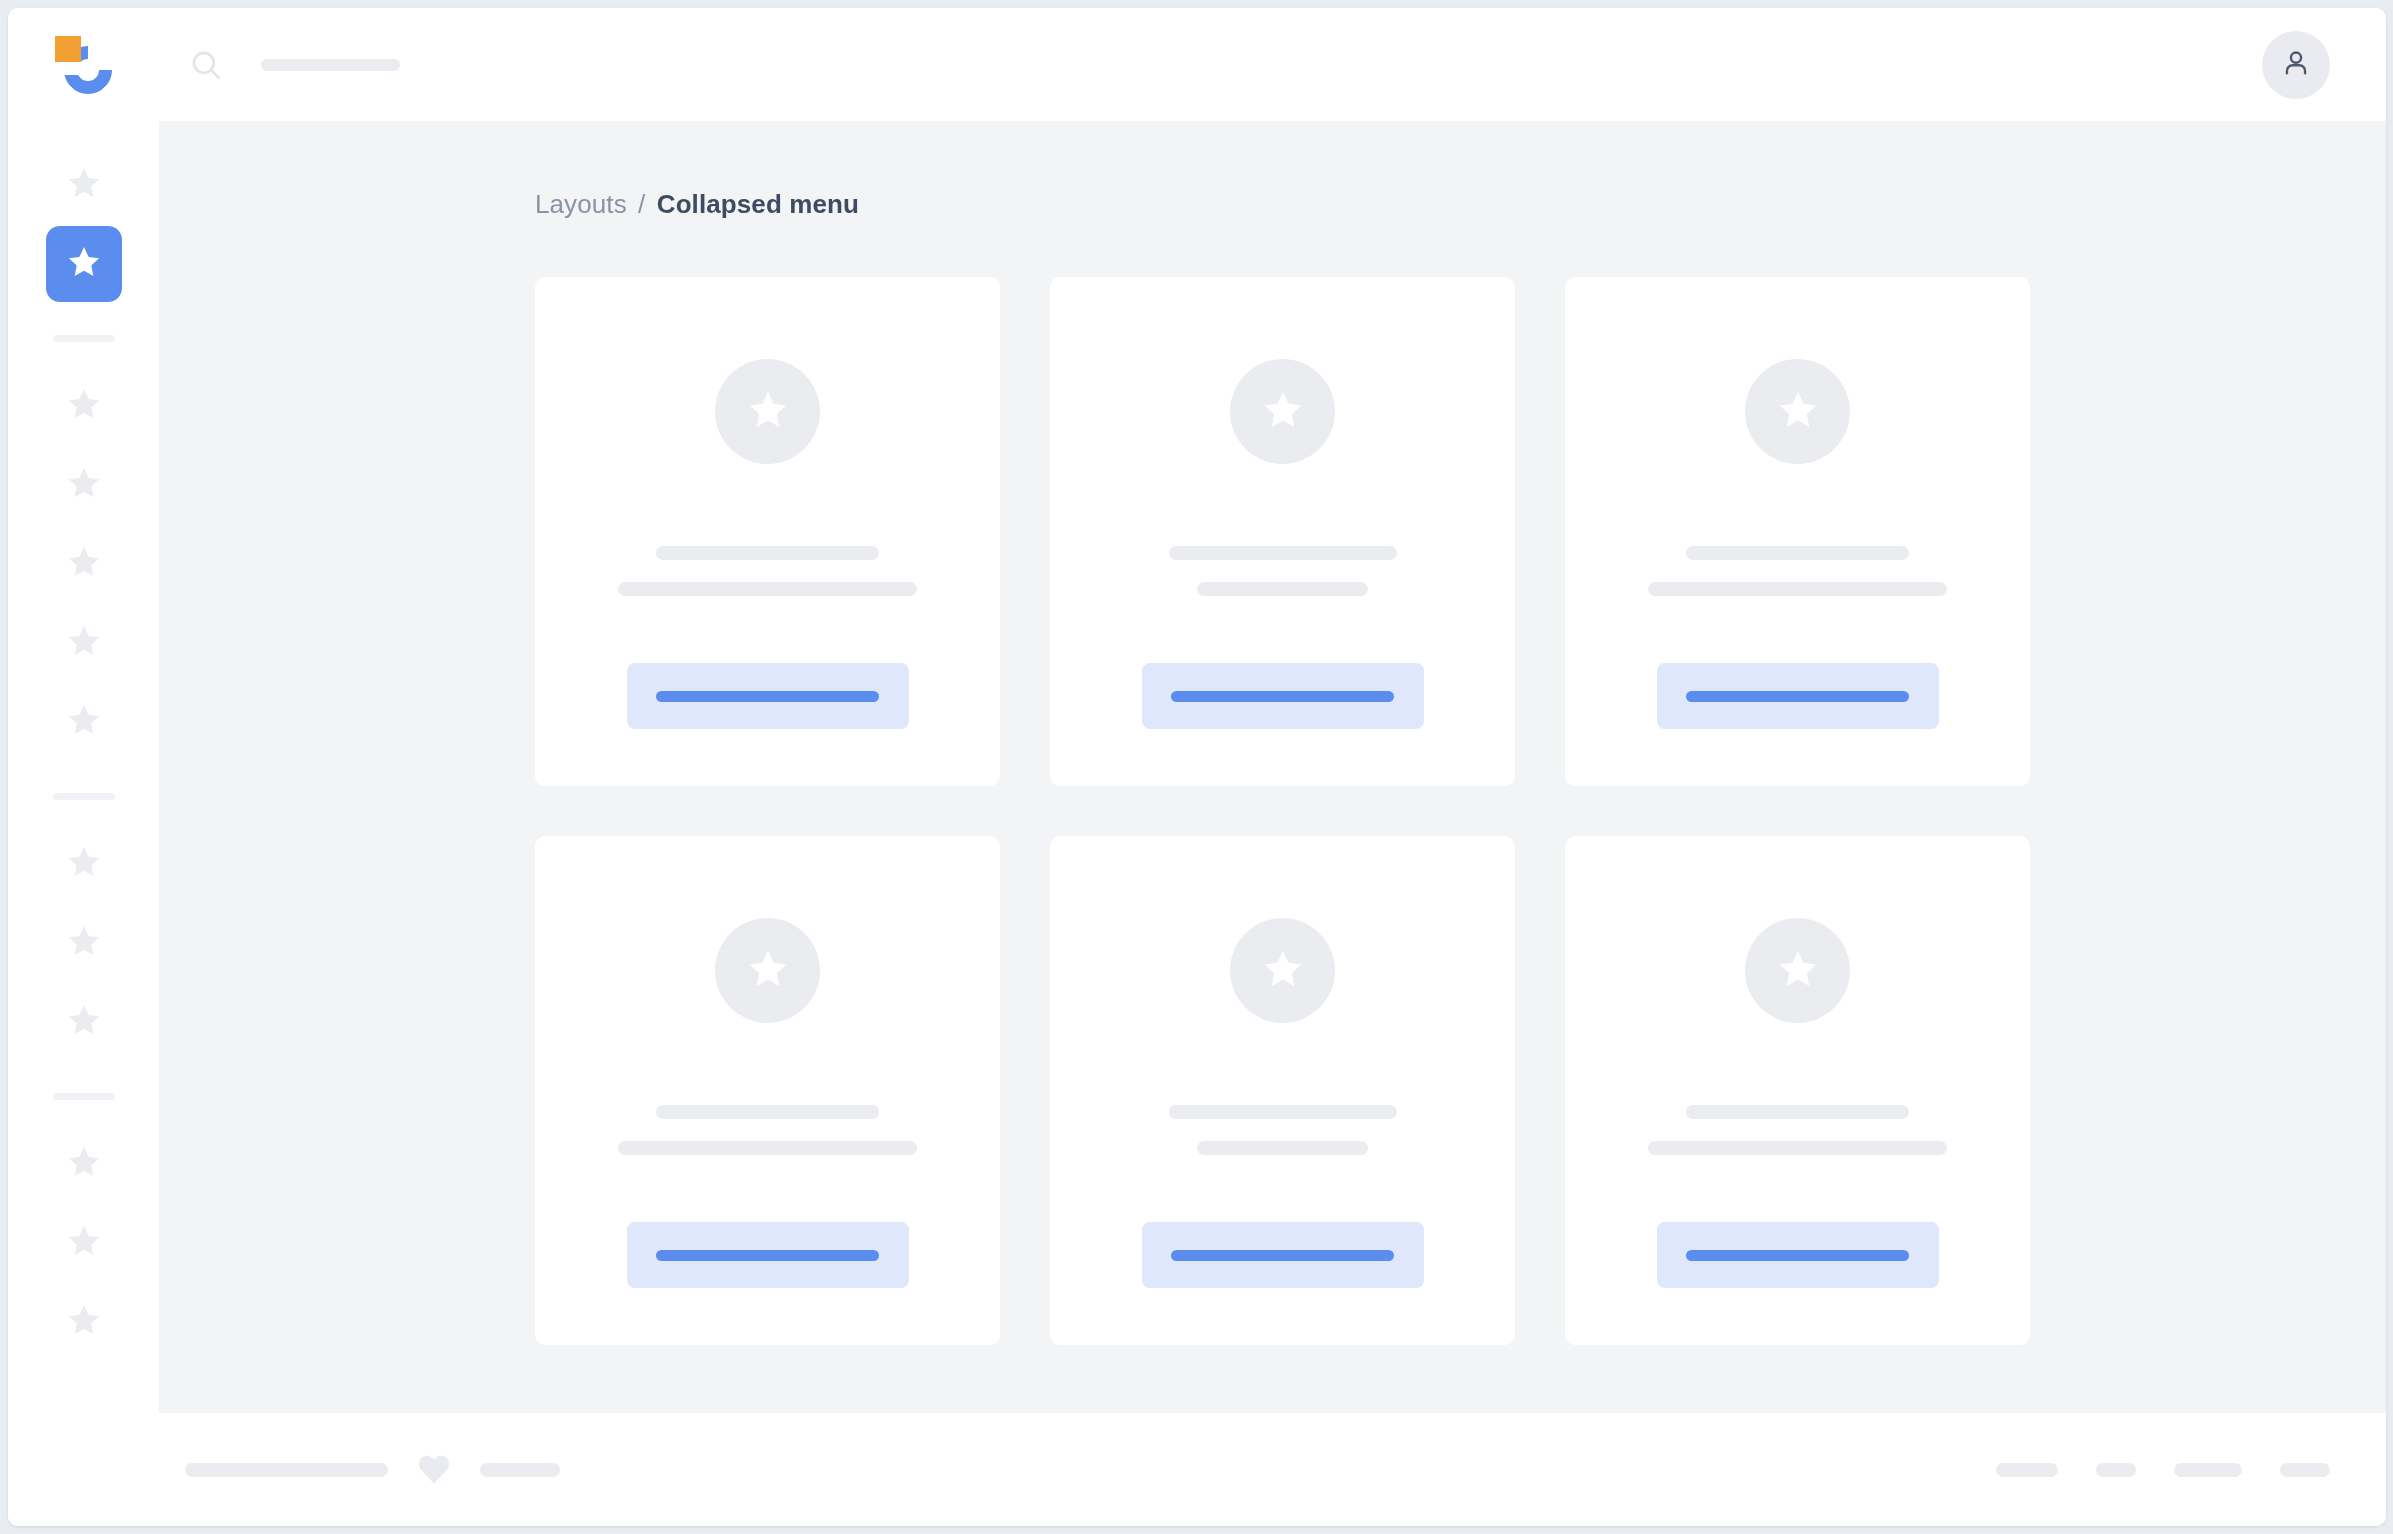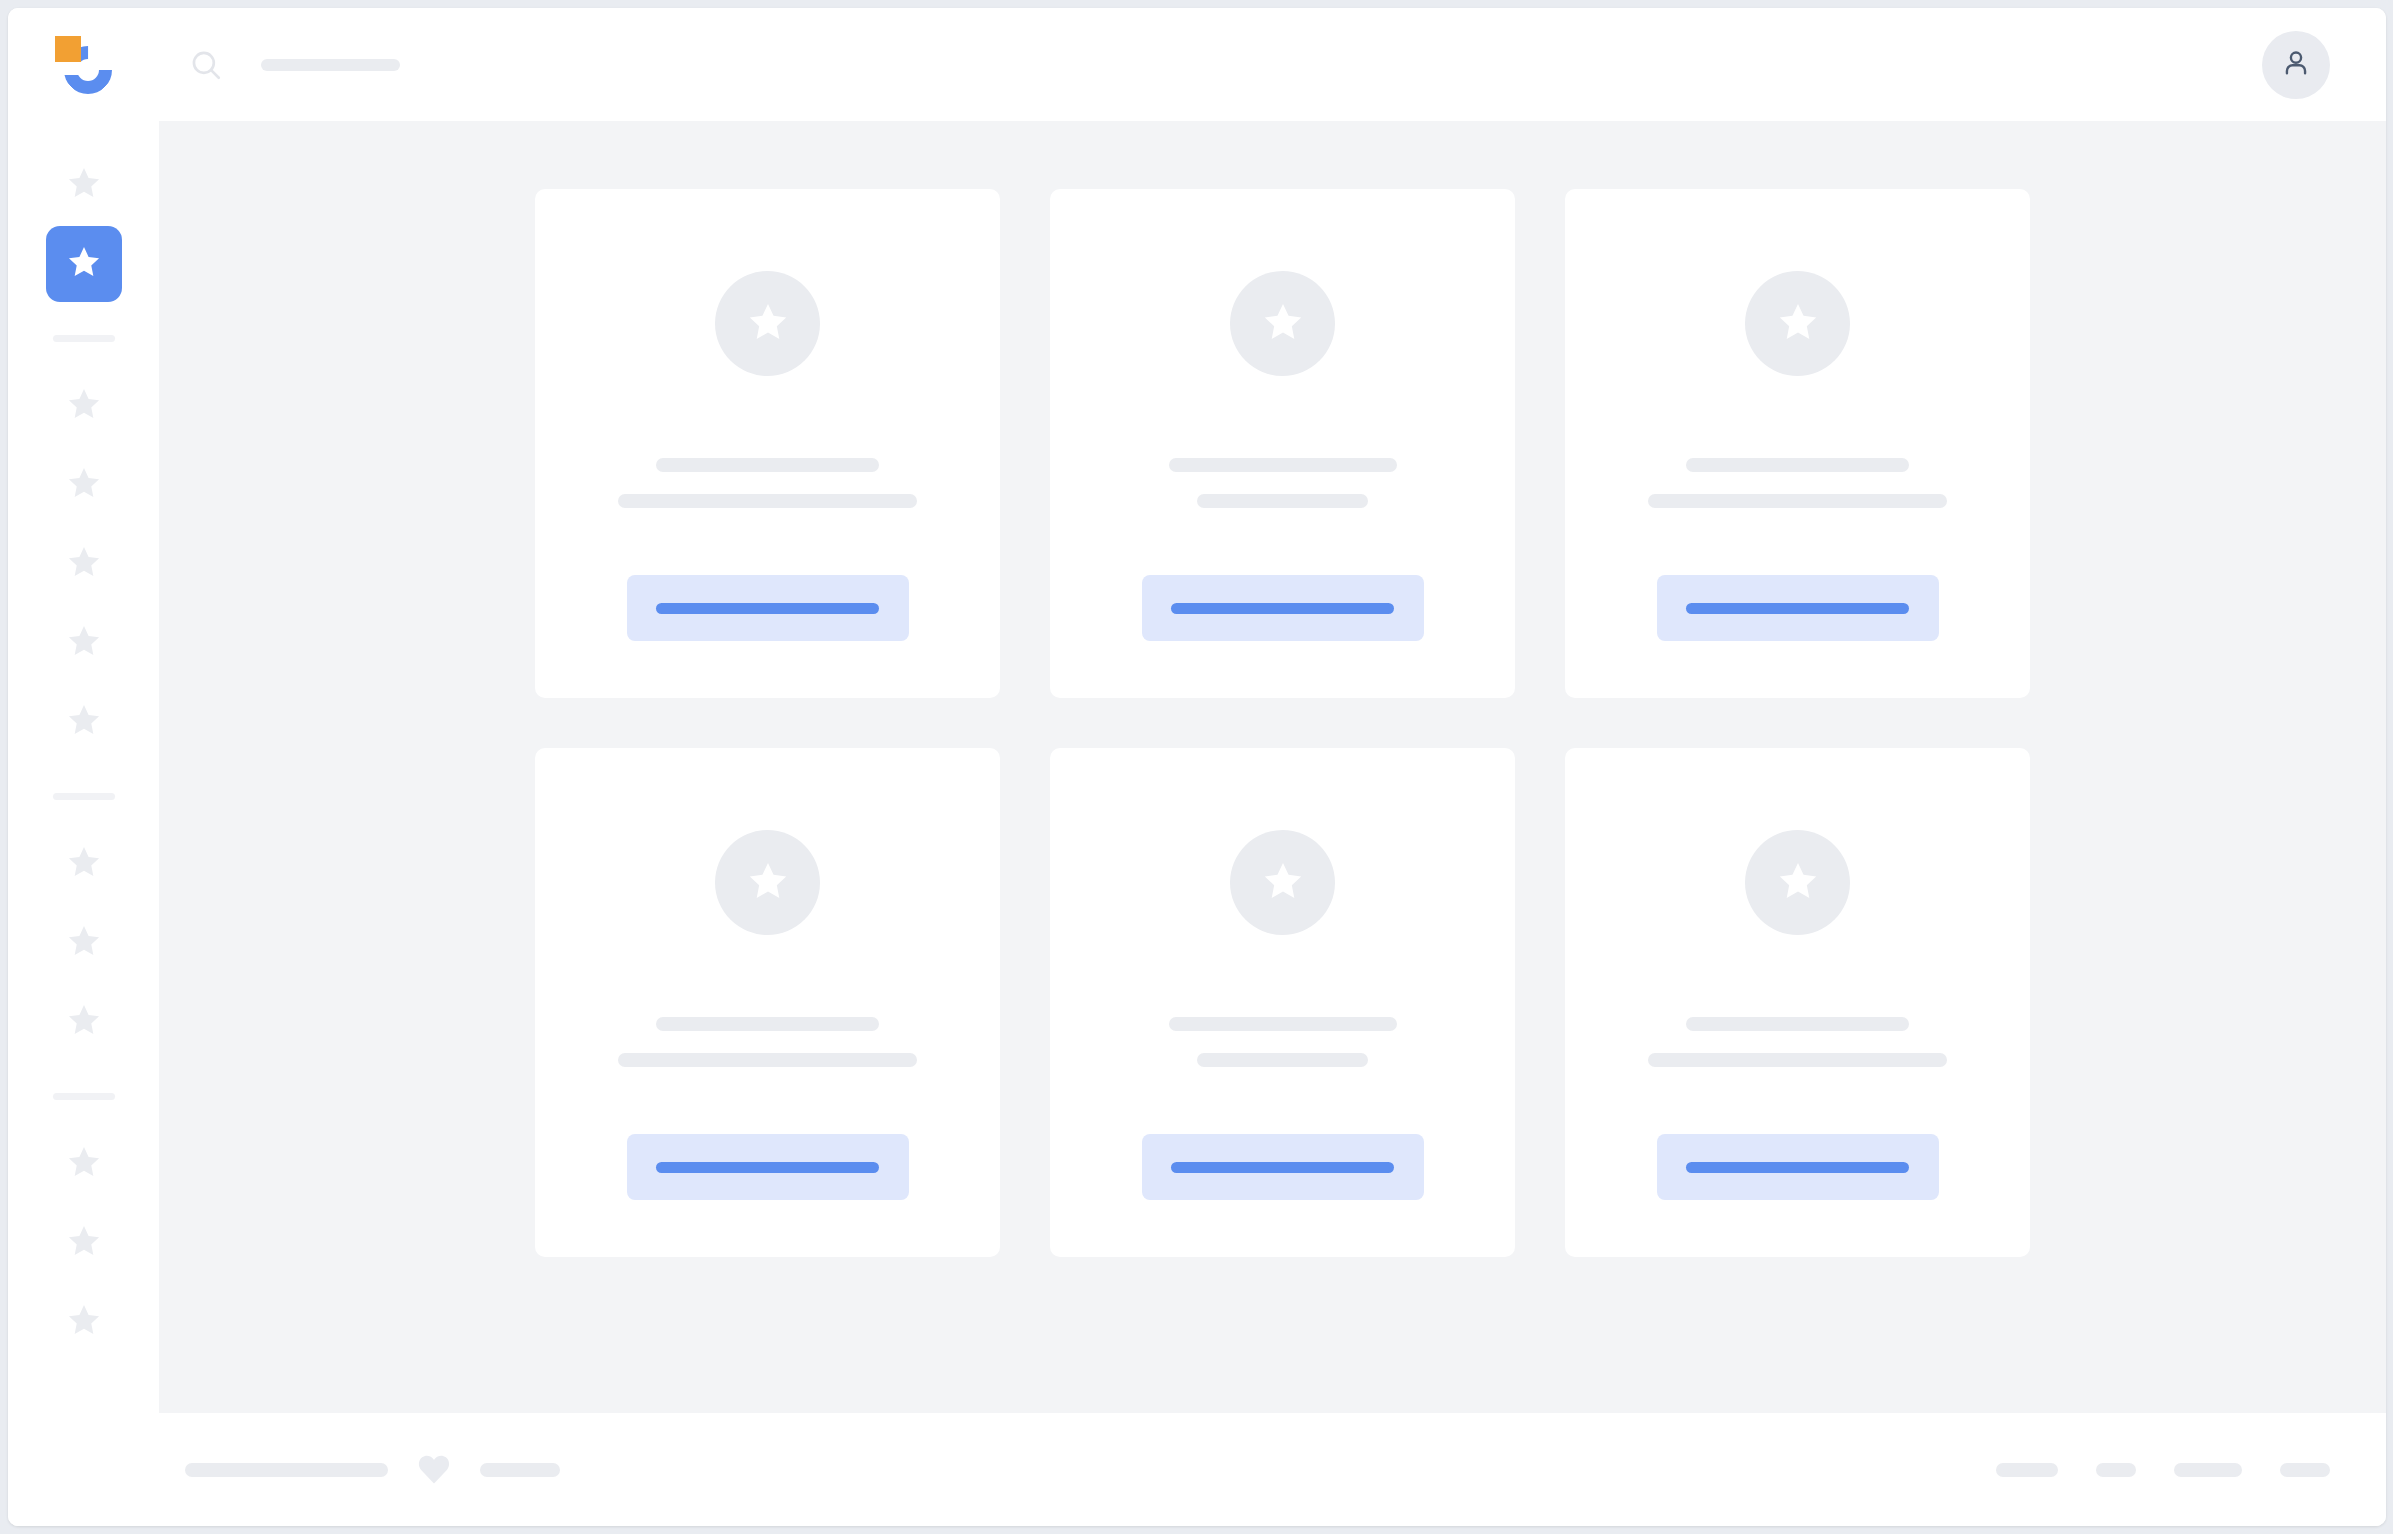--- a/index.html
+++ b/index.html
@@ -353,20 +353,25 @@
               <path d="M12 2.6l2.9 6.2 6.6.8-4.9 4.6 1.3 6.7L12 17.5 6.1 20.9l1.3-6.7L2.5 9.6l6.6-.8z"></path>
             </svg>
         </span>
       </div>
 
     </nav>
 
     <main class="main">
       <div class="main-inner">
 
+        <div class="breadcrumb">
+          <span>Layouts</span>
+          <span class="sep">/</span>
+          <span class="current">Collapsed menu</span>
+        </div>
 
         <div class="card-grid">
 
           <div class="card">
             <div class="card-avatar">
               <span>
                 <svg width="46" height="46" viewBox="0 0 24 24" fill="#ffffff">
                     <path d="M12 2.6l2.9 6.2 6.6.8-4.9 4.6 1.3 6.7L12 17.5 6.1 20.9l1.3-6.7L2.5 9.6l6.6-.8z"></path>
                   </svg>
               </span>

